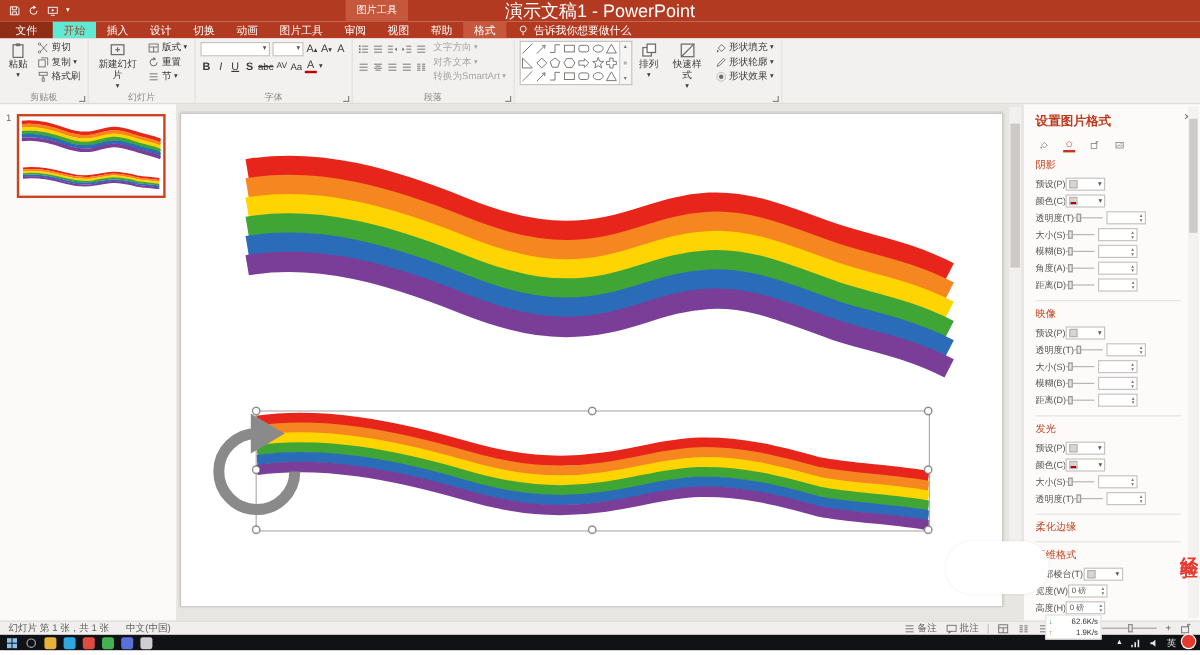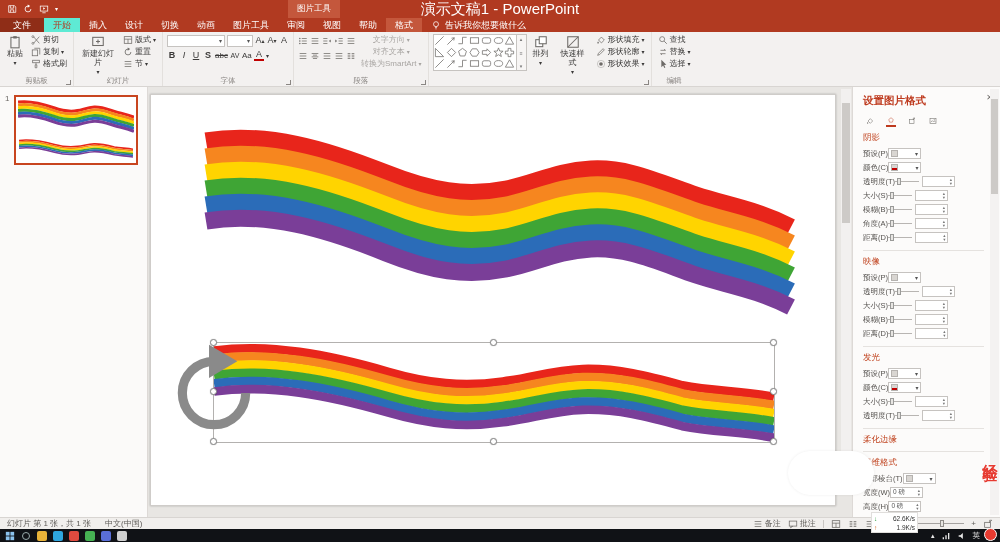--- a/index.html
+++ b/index.html
@@ -31,21 +31,21 @@
   .tab.contextual{background:var(--redlight);}
   .tellme{display:flex;align-items:center;gap:4px;padding:0 9px;white-space:nowrap;}
   
   .ribbon{flex:0 0 46px;background:var(--ribbonbg);border-bottom:1px solid var(--bd);display:flex;align-items:stretch;}
   .rgroup{position:relative;border-right:1px solid #E3E0DD;padding:2px 4px 10px 4px;display:flex;gap:3px;align-items:flex-start;}
   .glabel{position:absolute;bottom:0;left:0;right:0;text-align:center;font-size:7.5px;color:#8A8683;}
   .launcher{position:absolute;right:2px;bottom:1px;width:5px;height:5px;border-right:1px solid #8A8683;border-bottom:1px solid #8A8683;}
   .bigbtn{display:flex;flex-direction:column;align-items:center;gap:1px;padding:1px 3px;font-size:8px;text-align:center;line-height:1.1;}
   .vstack{display:flex;flex-direction:column;gap:1px;justify-content:flex-start;}
   .sbtn{display:flex;align-items:center;gap:2px;font-size:8px;height:11px;padding:0 2px;white-space:nowrap;}
-  .dis{color:var(--dis);justify-content:center;}
+  .dis{color:var(--dis);}
   .frows{display:flex;flex-direction:column;gap:2px;}
   .frow{display:flex;align-items:center;gap:2px;height:13px;}
   .combo{background:#fff;border:1px solid #C6C3C0;height:12px;display:flex;align-items:center;justify-content:space-between;padding:0 2px;font-size:8px;color:#555;}
   .lbtn{font-size:9px;min-width:10px;text-align:center;line-height:11px;}
   .lbtn.b{font-weight:bold;} .lbtn.it{font-style:italic;} .lbtn.u{text-decoration:underline;}
   .lbtn.st{text-decoration:line-through;font-size:8px;}
   .fontcolor{border-bottom:2px solid #C00000;line-height:9px;}
   .gallery-wrap{display:flex;height:37px;}
   .gallery{width:84px;background:#fff;border:1px solid #C6C3C0;display:grid;grid-template-columns:repeat(7,1fr);grid-auto-rows:11.6px;overflow:hidden;}
   .gcell{display:flex;align-items:center;justify-content:center;}
@@ -581,45 +581,20 @@
             <svg class="i g">
               <use href="#sym-glow"></use>
             </svg>
             <span>形状效果</span>
             <span class="dd">▾</span>
           </div>
       </div>
       <span class="launcher"></span>
     </div>
 
-    <div class="rgroup" style="border-right:none">
-      <div class="vstack">
-        <div class="sbtn">
-            <svg class="i g">
-              <use href="#sym-find"></use>
-            </svg>
-            <span>查找</span>
-          </div>
-        <div class="sbtn">
-            <svg class="i g">
-              <use href="#sym-replace"></use>
-            </svg>
-            <span>替换</span>
-            <span class="dd">▾</span>
-          </div>
-        <div class="sbtn">
-            <svg class="i g">
-              <use href="#sym-cursor"></use>
-            </svg>
-            <span>选择</span>
-            <span class="dd">▾</span>
-          </div>
-      </div>
-      <span class="glabel">编辑</span>
-    </div>
   </div>
 
   <div class="workspace">
 
     <div class="thumbs">
       <span class="thumb-num">1</span>
       <div class="thumb-frame">
         <svg id="rb-thumb-big" viewBox="0 -4 585 204" preserveAspectRatio="none" style="position:absolute;left:2px;top:3px;width:116px;height:36px">
             <path d="M0,8 C60,-2 120,16 180,40 C225,58 260,64 300,56 C330,50 350,38 385,36 C420,34 450,48 490,62 C520,72 550,76 585,94" fill="none" stroke="#E8251B" stroke-width="17" transform="translate(0,0)"></path>
             <path d="M0,8 C60,-2 120,16 180,40 C225,58 260,64 300,56 C330,50 350,38 385,36 C420,34 450,48 490,62 C520,72 550,76 585,94" fill="none" stroke="#F6861F" stroke-width="17" transform="translate(0,16)"></path>

